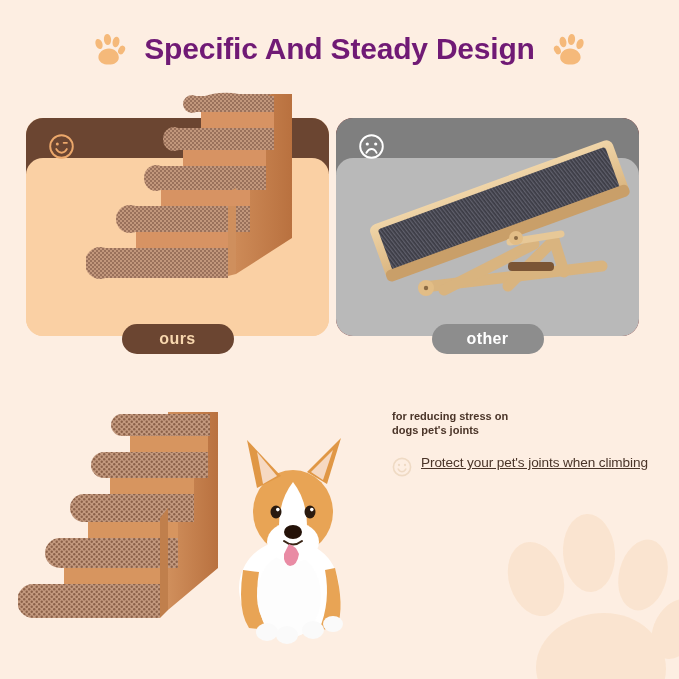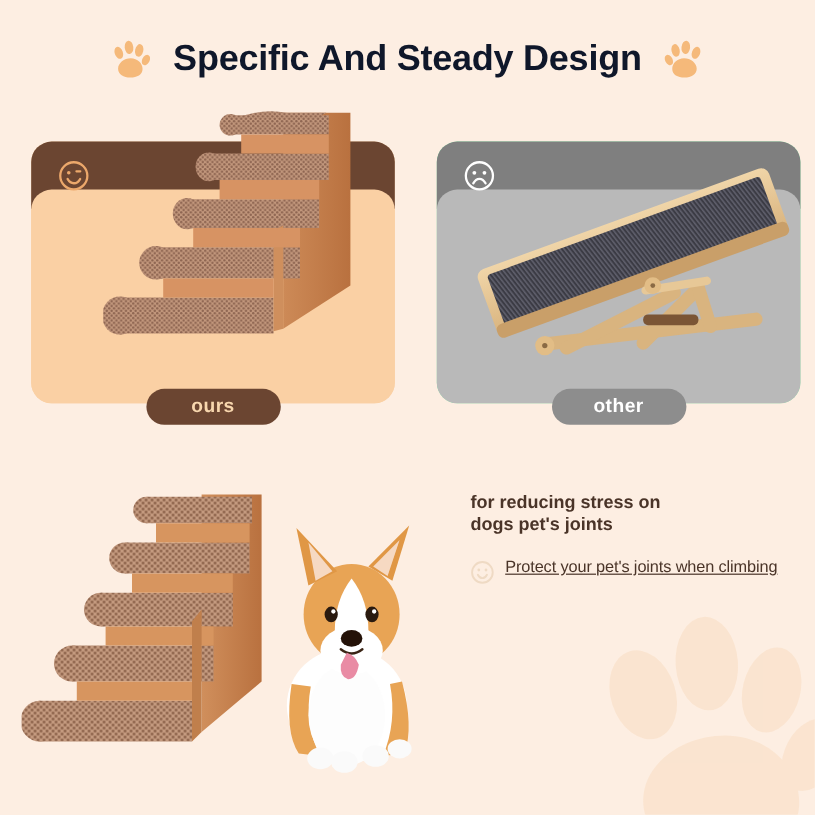--- a/index.html
+++ b/index.html
@@ -19,30 +19,30 @@
   
   .wm-paw { position: absolute; right: -12px; bottom: -26px; width: 215px; height: 200px;
             opacity: .55; pointer-events: none; }
 
   
   .title-row {
     position: absolute; top: 22px; left: 0; width: 679px; height: 54px;
     display: flex; align-items: center; justify-content: center; gap: 18px;
   }
   .title-text {
-    font-size: 30px; font-weight: bold; color: #0f172a;
+    font-size: 30px; font-weight: bold; color: #701a75;
     letter-spacing: -0.2px; white-space: nowrap;
   }
   .paw-ico { width: 34px; height: 33px; flex: 0 0 auto; }
 
   
   .panels { position: absolute; top: 118px; left: 0; width: 679px; height: 250px; }
   .panel { position: absolute; top: 0; width: 303px; height: 218px; border-radius: 17px; padding-left: 44px; }
   .panel.ours  { left: 26px;  background: #fad0a4; }
-  .panel.other { left: 364px; background: #86efac; }
+  .panel.other { left: 336px; background: #7f1d1d; }
 
   .panel-head {
     position: absolute; top: 0; left: 0; width: 100%; height: 56px;
     border-radius: 17px 17px 0 0;
     display: flex; align-items: center; padding-left: 22px;
   }
   .panel.ours  .panel-head { background: #6b4531; }
   .panel.other .panel-head { background: #7f7f7f; }
   .panel-body {
     position: absolute; top: 40px; left: 0; width: 100%; height: 178px;
@@ -73,21 +73,21 @@
   .stairs-big { position: absolute; top: 18px; left: 18px; width: 260px; height: 250px; }
   .dog-art    { position: absolute; top: 40px; left: 215px; width: 150px; height: 225px; }
 
   .copy { position: absolute; left: 392px; top: 18px; width: 278px; }
   .h2 {
     font-size: 20px; font-weight: bold; color: #4a3428;
     line-height: 1.1; white-space: nowrap; letter-spacing: -0.4px;
   }
   .h3 {
     margin-top: 11px;
-    font-size: 15px; font-weight: bold; color: #4a3428; line-height: 1.28;
+    font-size: 11px; font-weight: bold; color: #4a3428; line-height: 1.28;
   }
   .bullets { margin-top: 18px; }
   .bullet { display: flex; align-items: flex-start; gap: 9px; margin-bottom: 16px; }
   .bullet-ico { width: 20px; height: 20px; flex: 0 0 auto; margin-top: 2px; }
   .bullet-text {
     font-size: 13.6px; color: #4a3428; line-height: 1.24; letter-spacing: -0.1px; text-decoration: underline;
   }
 </style>
 </head>
 <body>

